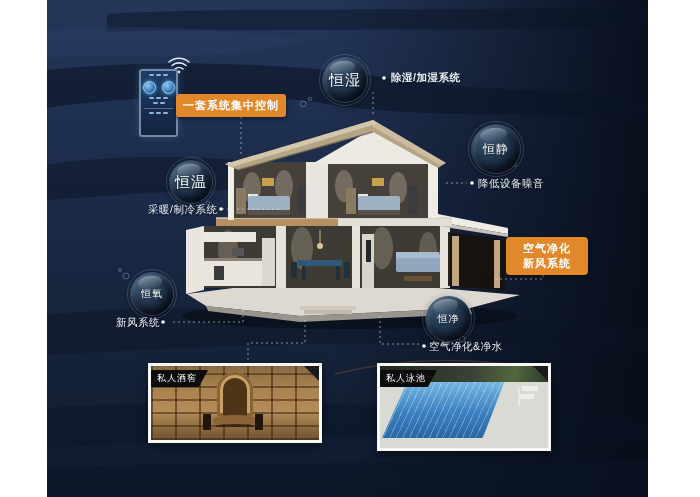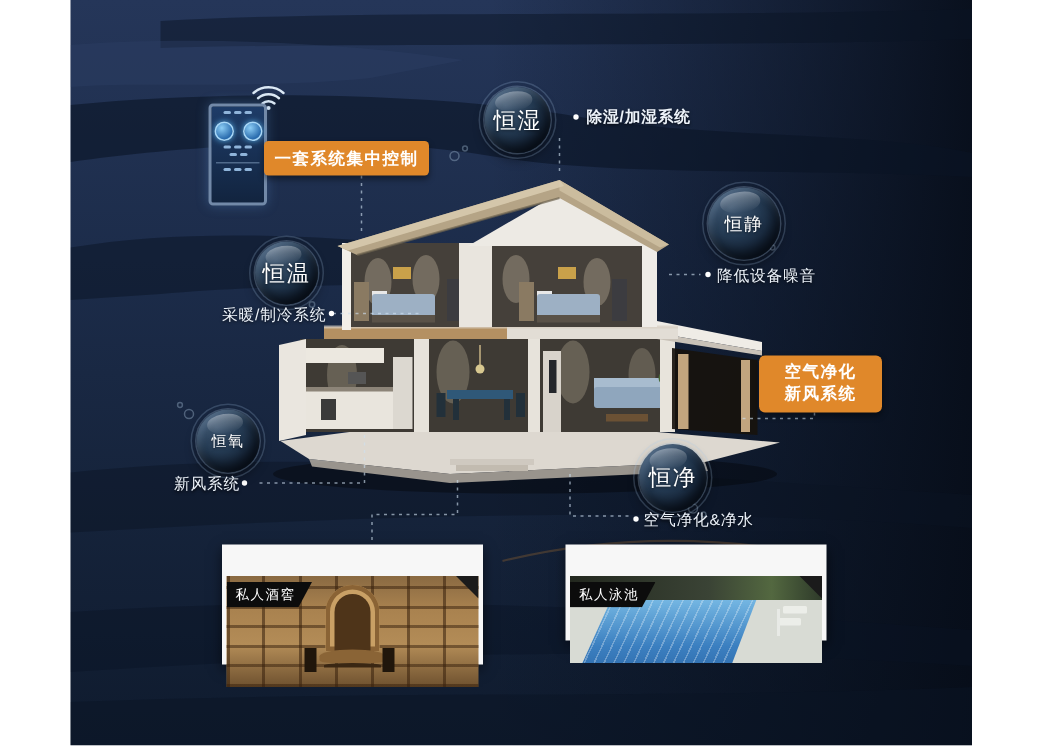--- a/index.html
+++ b/index.html
@@ -60,21 +60,21 @@
     width:11px;height:11px;border-radius:50%;
     background:radial-gradient(circle at 35% 30%,#8ccdf5,#2a6cae 70%);
     border:1px solid #a8d8f8;box-shadow:0 0 4px #57aee8;
   }
   .phone .divider{height:1px;background:rgba(150,180,210,.45);margin:4px 3px 0;}
   
   .card{
     position:absolute;z-index:4;background:#f7f7f7;padding:3px;box-sizing:border-box;
     box-shadow:0 3px 8px rgba(0,0,0,.55);
   }
-  .card .photo{position:relative;width:100%;height:100%;overflow:hidden;margin-top:18px;}
+  .card .photo{position:relative;width:100%;height:100%;overflow:hidden;}
   .card .tag{
     position:absolute;left:0;top:4px;background:#0c0c0c;color:#fff;font-size:9px;
     padding:2px 11px 2px 6px;letter-spacing:1px;white-space:nowrap;
     clip-path:polygon(0 0,100% 0,84% 100%,0 100%);z-index:3;
   }
   .card .caption{
     position:absolute;left:6px;right:6px;bottom:3px;height:14px;z-index:3;
     background:rgba(16,10,5,.84);color:#fff;font-size:10px;letter-spacing:.5px;
     display:flex;align-items:center;justify-content:center;white-space:nowrap;
   }
@@ -294,40 +294,40 @@
 <div class="callout control">一套系统集中控制</div>
 <div class="callout benefit">
   <div>空气净化</div>
   <div>新风系统</div>
 </div>
 
 <div class="bubble" style="left:323px;top:58px;width:44px;height:44px;font-size:15px;">恒湿</div>
 <div class="bubble" style="left:472px;top:125px;width:48px;height:48px;font-size:12px;">恒静</div>
 <div class="bubble" style="left:170px;top:161px;width:42px;height:42px;font-size:15px;">恒温</div>
 <div class="bubble" style="left:131px;top:273px;width:42px;height:42px;font-size:10px;">恒氧</div>
-<div class="bubble" style="left:426px;top:296px;width:45px;height:45px;font-size:15px;">恒净</div>
+<div class="bubble" style="left:426px;top:296px;width:45px;height:45px;font-size:10px;">恒净</div>
 
 <div class="note" style="left:391px;top:71px;font-weight:bold;">除湿/加湿系统</div>
 <div class="note" style="left:478px;top:177px;">降低设备噪音</div>
 <div class="note" style="left:148px;top:203px;">采暖/制冷系统</div>
 <div class="note" style="left:116px;top:316px;">新风系统</div>
 <div class="note" style="left:429px;top:340px;">空气净化&amp;净水</div>
 
 <div class="card" style="left:148px;top:363px;width:174px;height:80px;">
   <div class="photo wine">
     <div class="arch"></div>
     <div class="table"></div>
     <div class="chair" style="left:52px;"></div>
     <div class="chair" style="right:56px;"></div>
     <div class="tag">私人酒窖</div>
     <div class="fold"></div>
   </div>
 </div>
 
-<div class="card" style="left:377px;top:363px;width:174px;height:64px;">
+<div class="card" style="left:377px;top:363px;width:174px;height:88px;">
   <div class="photo pool">
     <div class="strip"></div>
     <div class="water"></div>
     <div class="lounge" style="right:10px;top:20px;"></div>
     <div class="lounge" style="right:14px;top:28px;"></div>
     <div class="ladder"></div>
     <div class="tag">私人泳池</div>
     <div class="fold"></div>
   </div>
 </div>

